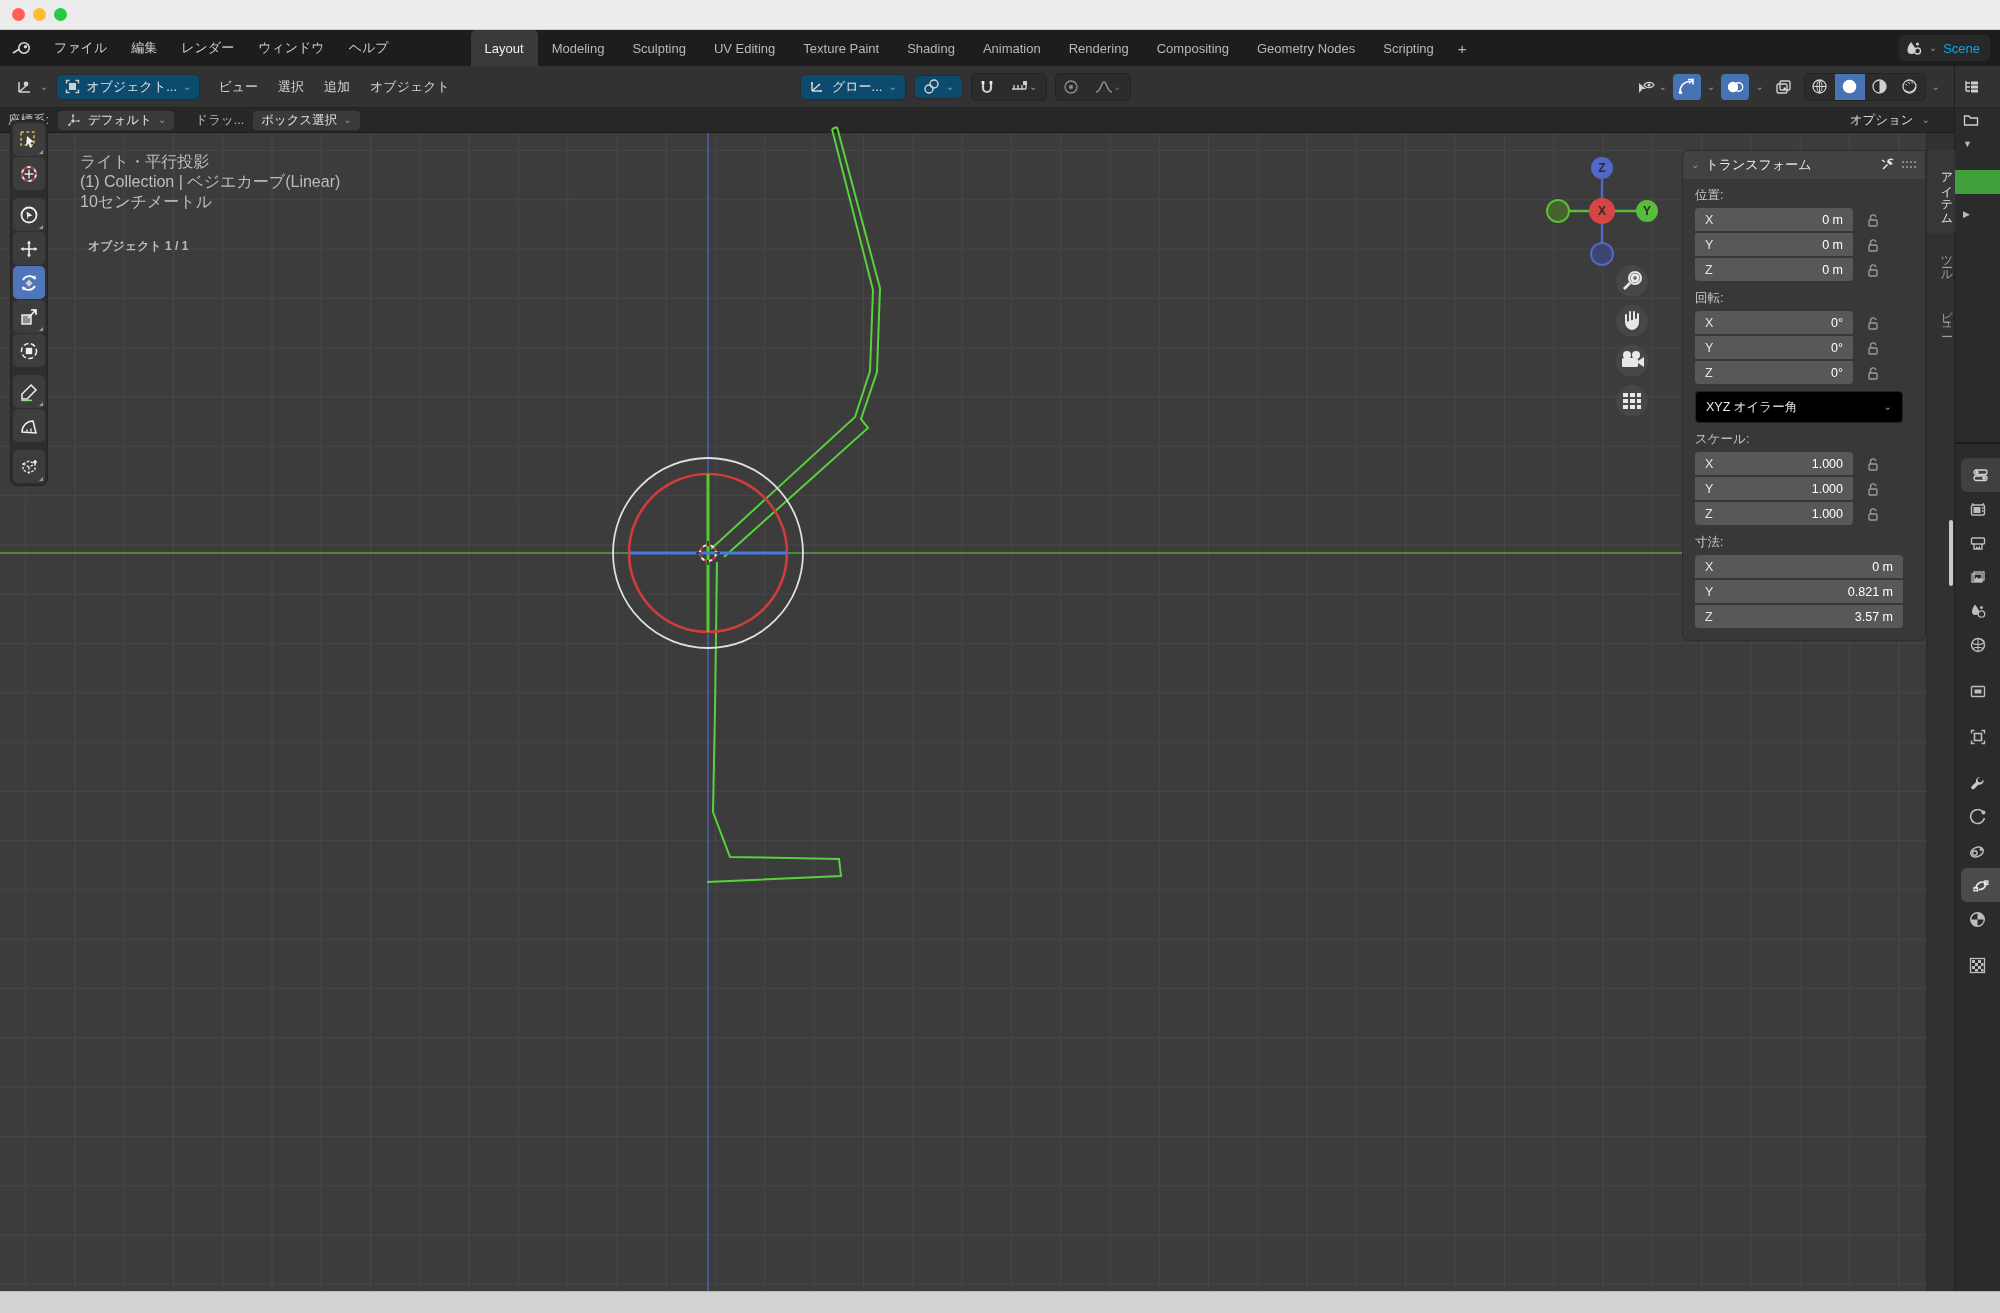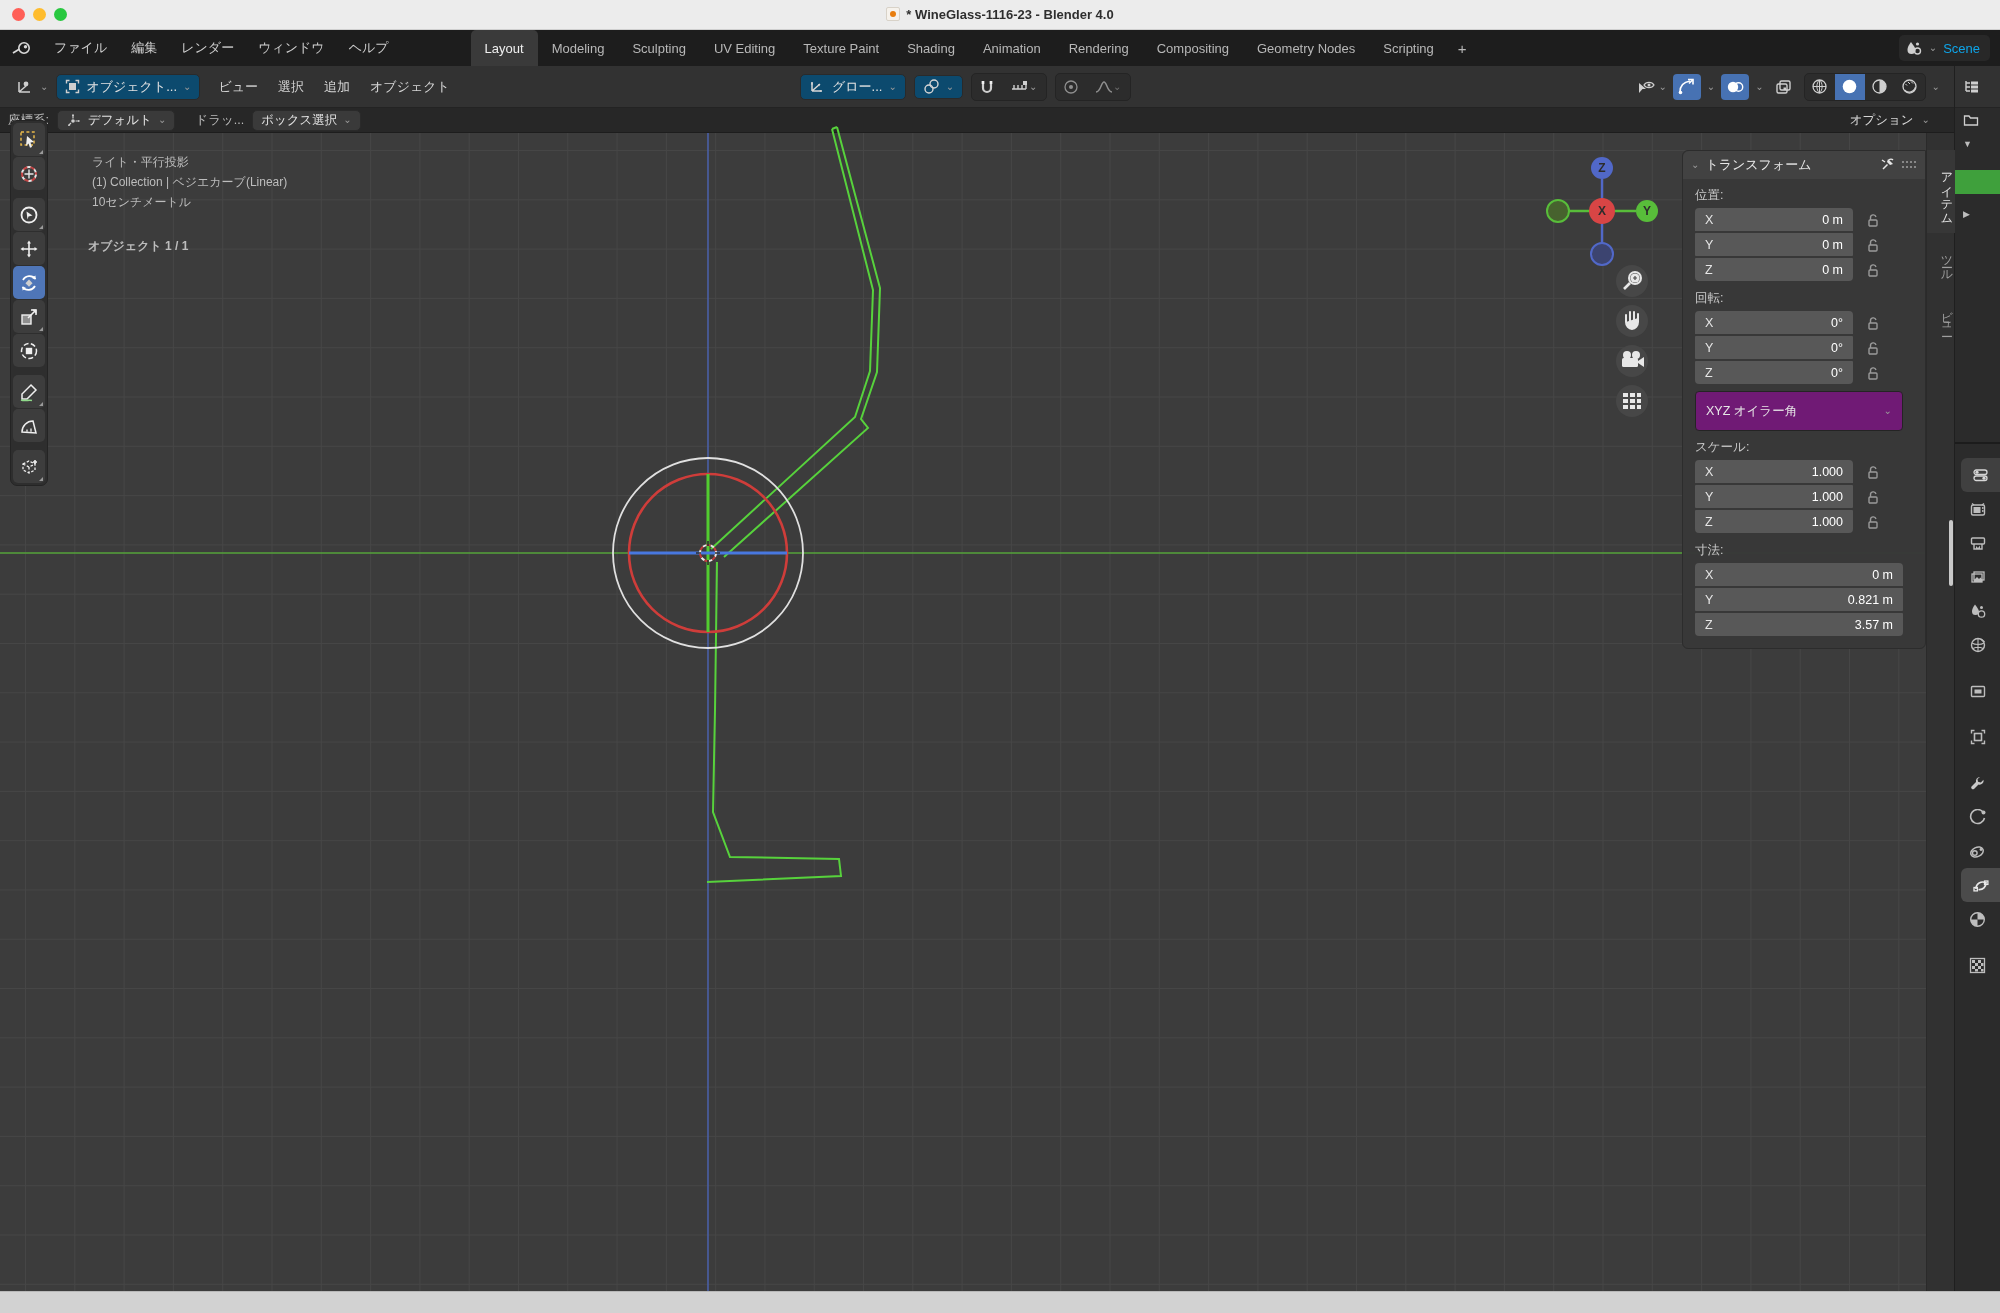--- a/index.html
+++ b/index.html
@@ -42,21 +42,21 @@
   .tool-row .pill { padding:1px 8px; background:#3a3a3a; }
   .tr-label { color:#bdbdbd; margin:0 8px; }
   .options-btn { position:absolute; right:24px; display:flex; gap:8px; align-items:center; color:#d6d6d6; }
 
   
   .viewport { position:absolute; left:0; top:133px; width:1954px; height:1158px; background:#3c3c3c;
     background-image:linear-gradient(#464646 1px, transparent 1px), linear-gradient(90deg,#464646 1px, transparent 1px);
     background-size:49.3px 49.3px; background-position:25px 17px; z-index:1; }
   .overlay-svg { position:absolute; left:0; top:0; z-index:2; pointer-events:none; }
 
-  .vp-info { position:absolute; left:92px; top:152px; z-index:3; font-size:12px; color:#bdbdbd; line-height:20px; }
+  .vp-info { position:absolute; left:80px; top:152px; z-index:3; font-size:16px; color:#bdbdbd; line-height:20px; }
   .vp-counter { position:absolute; left:88px; top:238px; z-index:3; font-size:12px; color:#bdbdbd;font-weight:bold; }
 
   
   .toolbar { position:absolute; left:10px; top:120px; z-index:4; width:38px; display:flex; flex-direction:column; background:#2e2e2e; border:1px solid #242424; border-radius:7px; padding:2px; gap:1px; }
   .tool-btn { width:32px; height:33px; border-radius:5px; background:#3d3d3d; display:flex; align-items:center; justify-content:center; position:relative; }
   .tool-btn.active { background:#4f76b8; }
   .tool-btn .corner { position:absolute; right:2px; bottom:2px; width:0; height:0; border-left:4px solid transparent; border-bottom:4px solid #9a9a9a; }
   .tool-gap { height:6px; }
 
   
@@ -65,21 +65,21 @@
   .npanel-header .title { flex:1; font-size:13px; }
   .sect-label { color:#c9c9c9; margin:8px 12px 4px; }
   .frow { display:flex; align-items:center; margin:1px 0 1px 12px; }
   .fields-block .frow:first-child .fld { border-radius:4px 4px 0 0; }
   .fld { width:158px; height:23px; background:#585858; border-radius:0; display:flex; align-items:center; padding:0 10px; color:#fff; margin-bottom:1px; }
   .fld.top{border-radius:4px 4px 1px 1px;} .fld.mid{border-radius:1px;} .fld.bot{border-radius:1px 1px 4px 4px;}
   .fld.wide { width:208px; }
   .fld .ax { width:30px; color:#e6e6e6; }
   .fld .val { flex:1; text-align:right; }
   .lockcell { width:40px; display:flex; justify-content:center; }
-  .dropdown { margin:6px 12px 0; height:40px; background:#701a75; border:1px solid #242424; border-radius:4px; display:flex; align-items:center; padding:0 10px; color:#e6e6e6; }
+  .dropdown { margin:6px 12px 0; height:32px; background:#000000; border:1px solid #242424; border-radius:4px; display:flex; align-items:center; padding:0 10px; color:#e6e6e6; }
   .dropdown .val{ flex:1; }
 
   
   .side-strip { position:absolute; left:1926px; top:133px; width:28px; height:1158px; background:#313131; z-index:4; border-left:1px solid #2a2a2a; }
   .vtab { writing-mode:vertical-rl; text-orientation:mixed; font-size:12px; color:#9f9f9f; padding:14px 0; text-align:center; width:28px; }
   .vtab.active { background:rgba(56,56,56,0.97); color:#e4e4e4; }
   .scroll-sliver { position:absolute; left:1949px; top:520px; width:4px; height:66px; background:#c9c9c9; border-radius:2px; z-index:6; }
 
   
   .right-strip { position:absolute; left:1954px; top:66px; width:46px; height:1225px; background:#2b2b2b; z-index:3; border-left:1px solid #1f1f1f; }
@@ -100,23 +100,20 @@
   text.gz { font-size:12px; font-weight:bold; fill:#2c2c2c; text-anchor:middle; }
 </style>
 </head>
 <body>
 
 <div class="titlebar">
   <div class="traffic">
     <div class="light red"></div>
     <div class="light yellow"></div>
     <div class="light green"></div>
-  </div>
-  <div class="win-title">
-    <span class="doc-icon"></span><span>* WineGlass-1116-23 - Blender 4.0</span>
   </div>
 </div>
 
 <div class="topbar">
   <span class="blender-logo">
     <svg width="20" height="16" viewBox="0 0 20 16">
         <circle cx="12" cy="8" r="5.2" fill="none" stroke="#d8d8d8" stroke-width="1.6"></circle>
         <circle cx="13.5" cy="6.8" r="1.7" fill="#d8d8d8"></circle>
         <path d="M7.5 9 L1 13" stroke="#d8d8d8" stroke-width="1.8" fill="none"></path>
       </svg>

